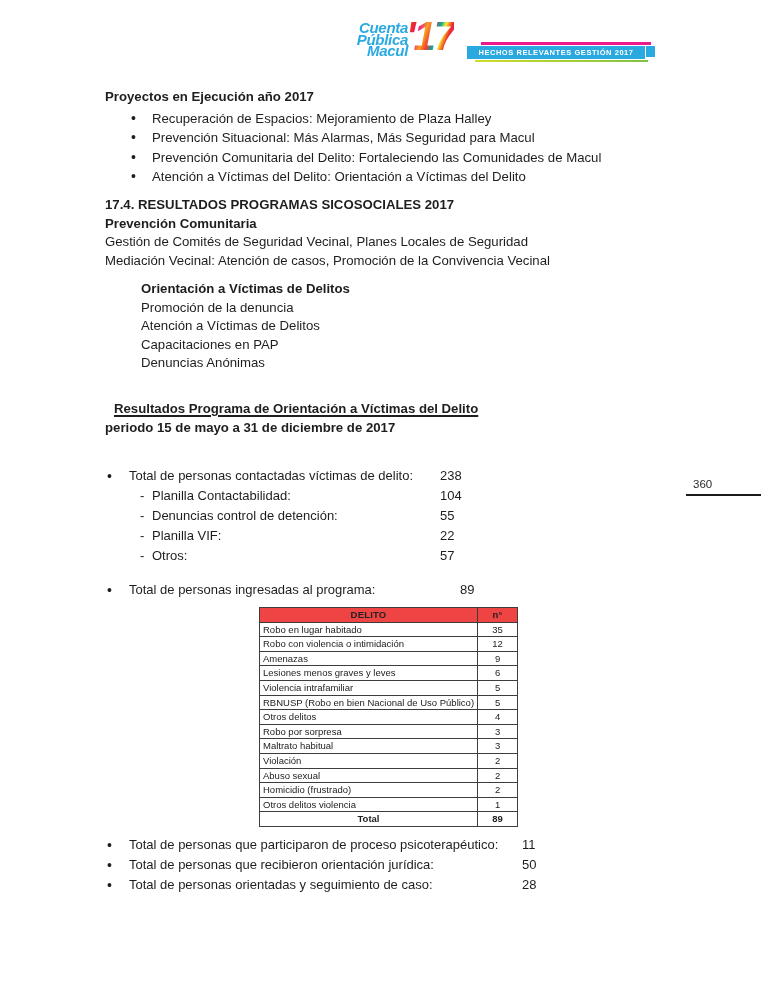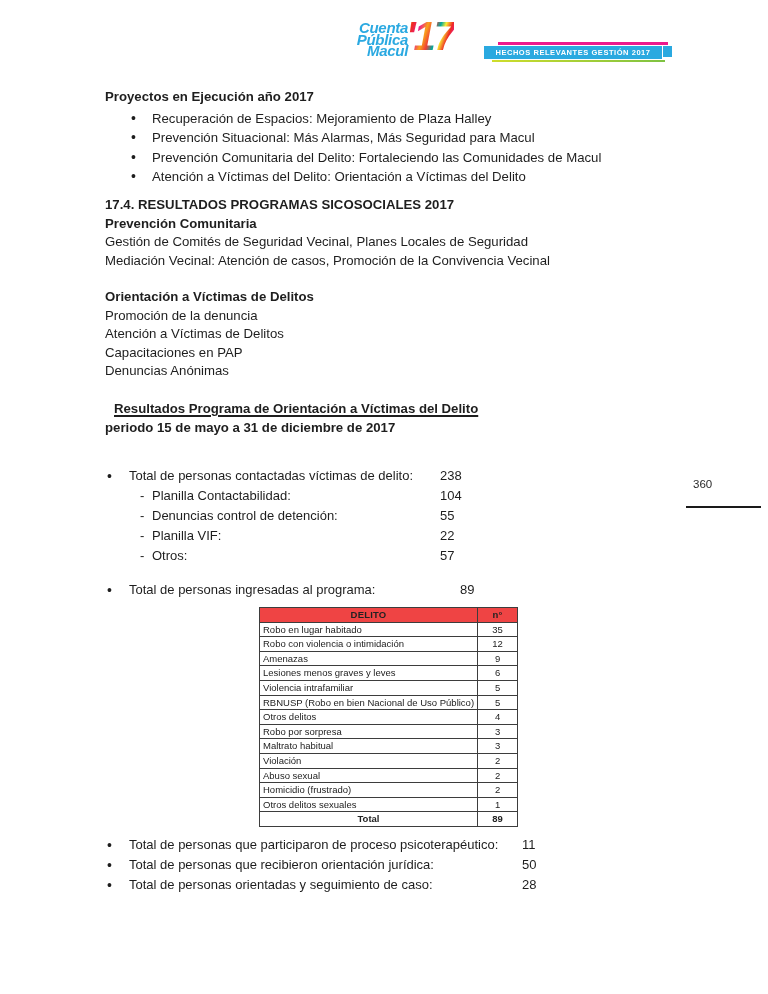--- a/index.html
+++ b/index.html
@@ -18,35 +18,35 @@
     text-align:right;color:#2ba9e1;
     font-weight:bold;font-style:italic;
     font-size:15px;line-height:11.5px;letter-spacing:-0.3px;
   }
   .logo-year{
     position:absolute;left:406px;top:14px;
     font-size:40px;font-weight:800;font-style:italic;letter-spacing:-2px;
     background:linear-gradient(110deg,#f9a11b 4%,#ee2a24 16%,#ec1a8d 28%,#f9a11b 40%,#ef3e36 50%,#00a8a0 60%,#f9ed32 68%,#ee2a24 78%,#ec1a8d 86%,#2aa9e0 94%);
     -webkit-background-clip:text;background-clip:text;color:transparent;
   }
-  .banner{position:absolute;left:484px;top:42px;width:178px;height:21px;}
+  .banner{position:absolute;left:467px;top:42px;width:178px;height:21px;}
   .banner-top{position:absolute;top:0;left:14px;right:-6px;height:2.5px;background:#ec1a8d;}
   .banner-mid{
     position:absolute;top:3.5px;left:0;right:0;height:13px;background:#2aa9e0;
     color:#ffffff;font-size:7.5px;font-weight:bold;letter-spacing:0.55px;
     text-align:center;line-height:13.5px;white-space:nowrap;
   }
   .banner-bot{position:absolute;bottom:1px;left:8px;right:-3px;height:2.5px;
     background:linear-gradient(to right,#cfdd2b,#7ec242);}
   .banner-nub{position:absolute;right:-10px;top:4px;width:9px;height:11px;background:#2aa9e0;}
   
   .page-number{
     position:absolute;left:686px;top:478px;width:75px;
     font-size:11.5px;color:#2a2a2a;
-    border-bottom:2px solid #1a1a1a;padding:0 0 16px 7px;box-sizing:border-box;
+    border-bottom:2px solid #1a1a1a;padding:0 0 4px 7px;box-sizing:border-box;
   }
   
   .block{position:absolute;left:105px;width:563px;font-size:13.2px;line-height:18.5px;}
   .b-title{font-weight:bold;}
   .u-title{font-weight:bold;text-decoration:underline;text-decoration-thickness:1.5px;text-underline-offset:2px;padding-left:9px;}
   .bullet-list{margin:2px 0 0 0;padding:0;list-style:none;}
   .bullet-list li{position:relative;padding-left:47px;line-height:19.5px;}
   .bullet-list li::before{content:"\2022";position:absolute;left:26px;top:0;font-size:14px;}
   
   .stat-row{position:relative;height:20px;line-height:20px;font-size:13px;}
@@ -112,21 +112,21 @@
   <div class="block" style="top:196px;">
     <div class="b-title">17.4. RESULTADOS PROGRAMAS SICOSOCIALES 2017</div>
     <div class="b-title">Prevención Comunitaria</div>
     <div>
 
     <div>Gestión de Comités de Seguridad Vecinal, Planes Locales de Seguridad</div>
         <div>Mediación Vecinal: Atención de casos, Promoción de la Convivencia Vecinal</div>
       </div>
   </div>
 
-  <div class="block" style="top:288px;">
+  <div class="block" style="top:280px;margin-left:36px;">
     <div class="b-title">Orientación a Víctimas de Delitos</div>
     <div>
 
     <div>Promoción de la denuncia</div>
         <div>Atención a Víctimas de Delitos</div>
         <div>Capacitaciones en PAP</div>
         <div>Denuncias Anónimas</div>
       </div>
   </div>
 
@@ -234,21 +234,21 @@
           <td class="c1">Abuso sexual</td>
           <td class="c2">2</td>
         </tr>
 
         <tr>
           <td class="c1">Homicidio (frustrado)</td>
           <td class="c2">2</td>
         </tr>
 
         <tr>
-          <td class="c1">Otros delitos sexuales</td>
+          <td class="c1">Otros delitos violencia</td>
           <td class="c2">1</td>
         </tr>
       </tbody>
     <tfoot>
       <tr>
         <td class="c1">Total</td>
         <td class="c2">89</td>
       </tr>
     </tfoot>
   </table>

